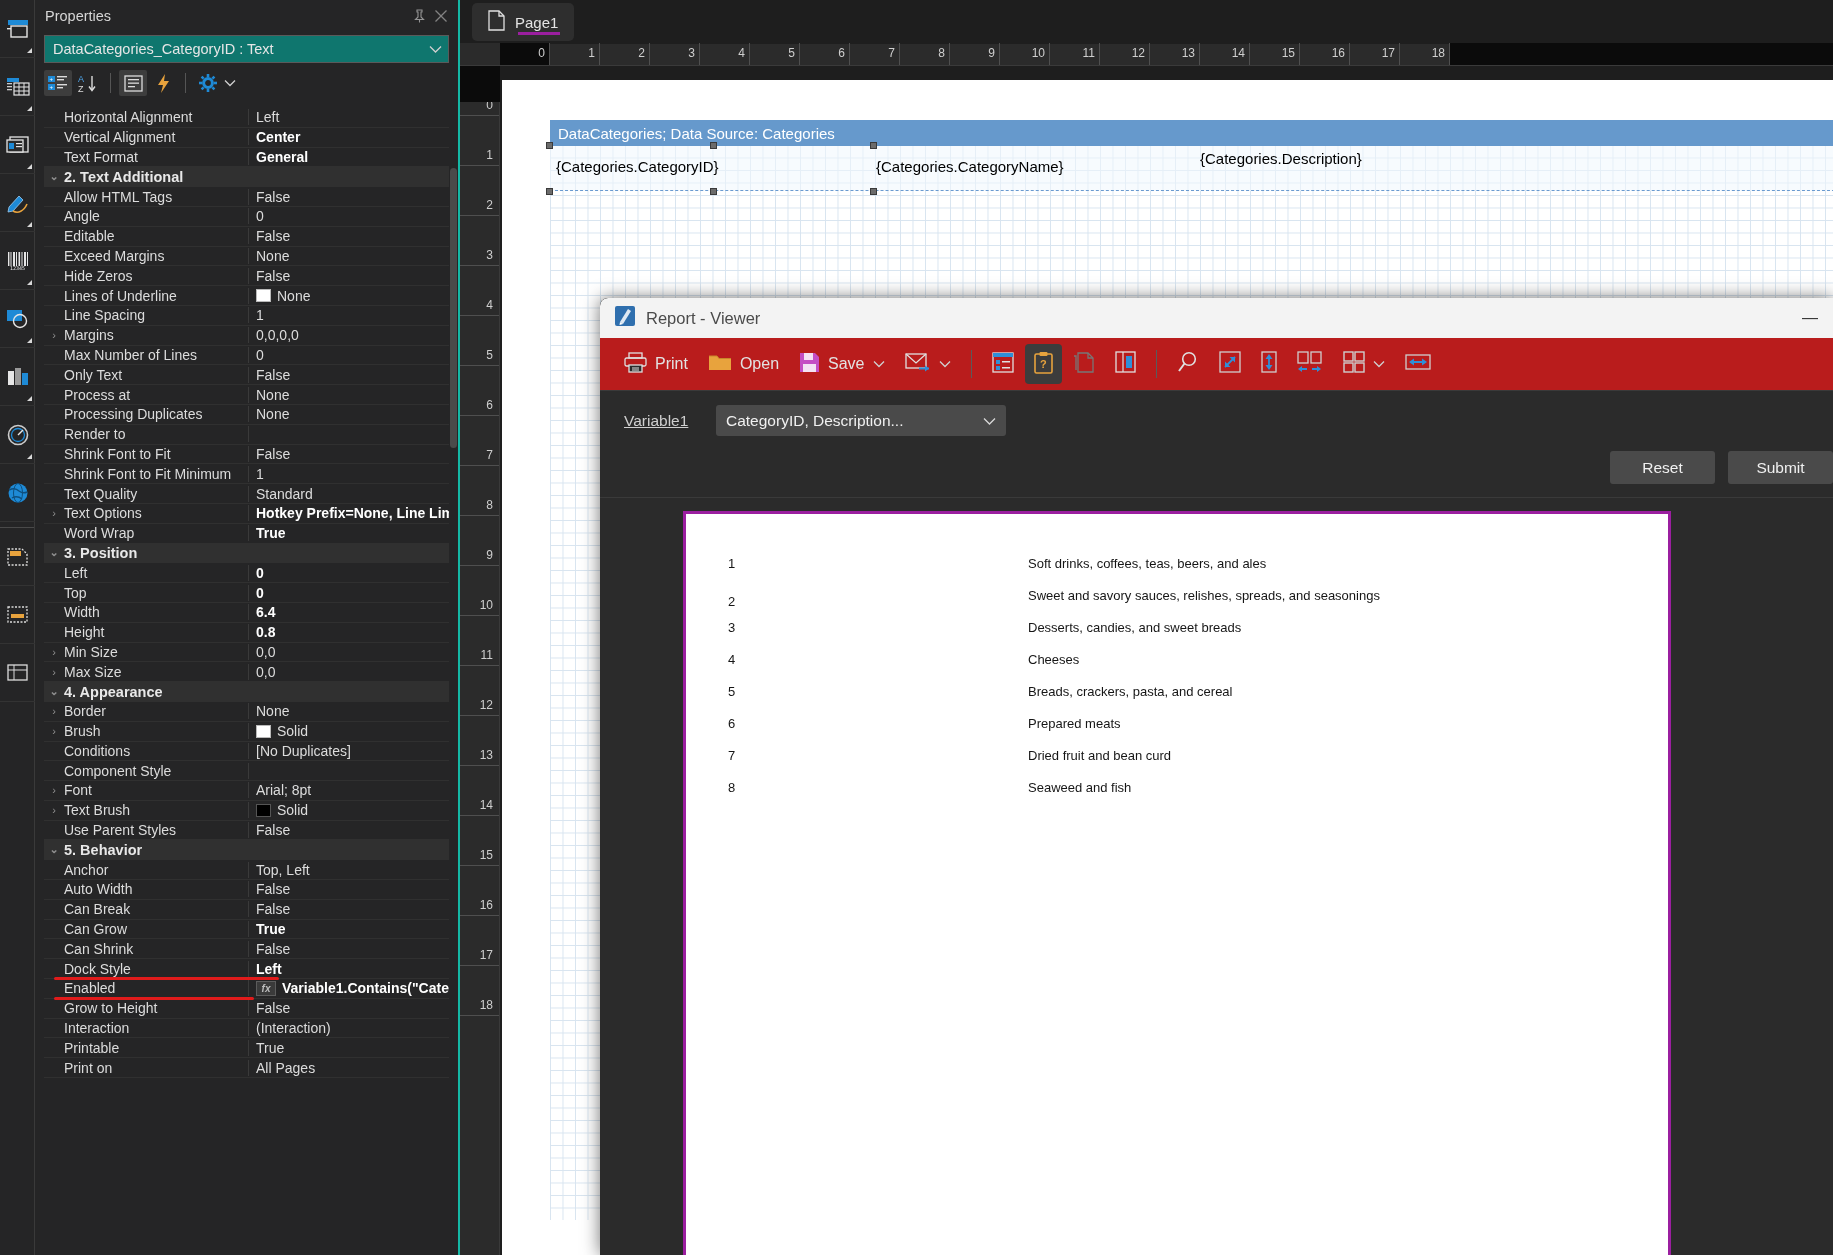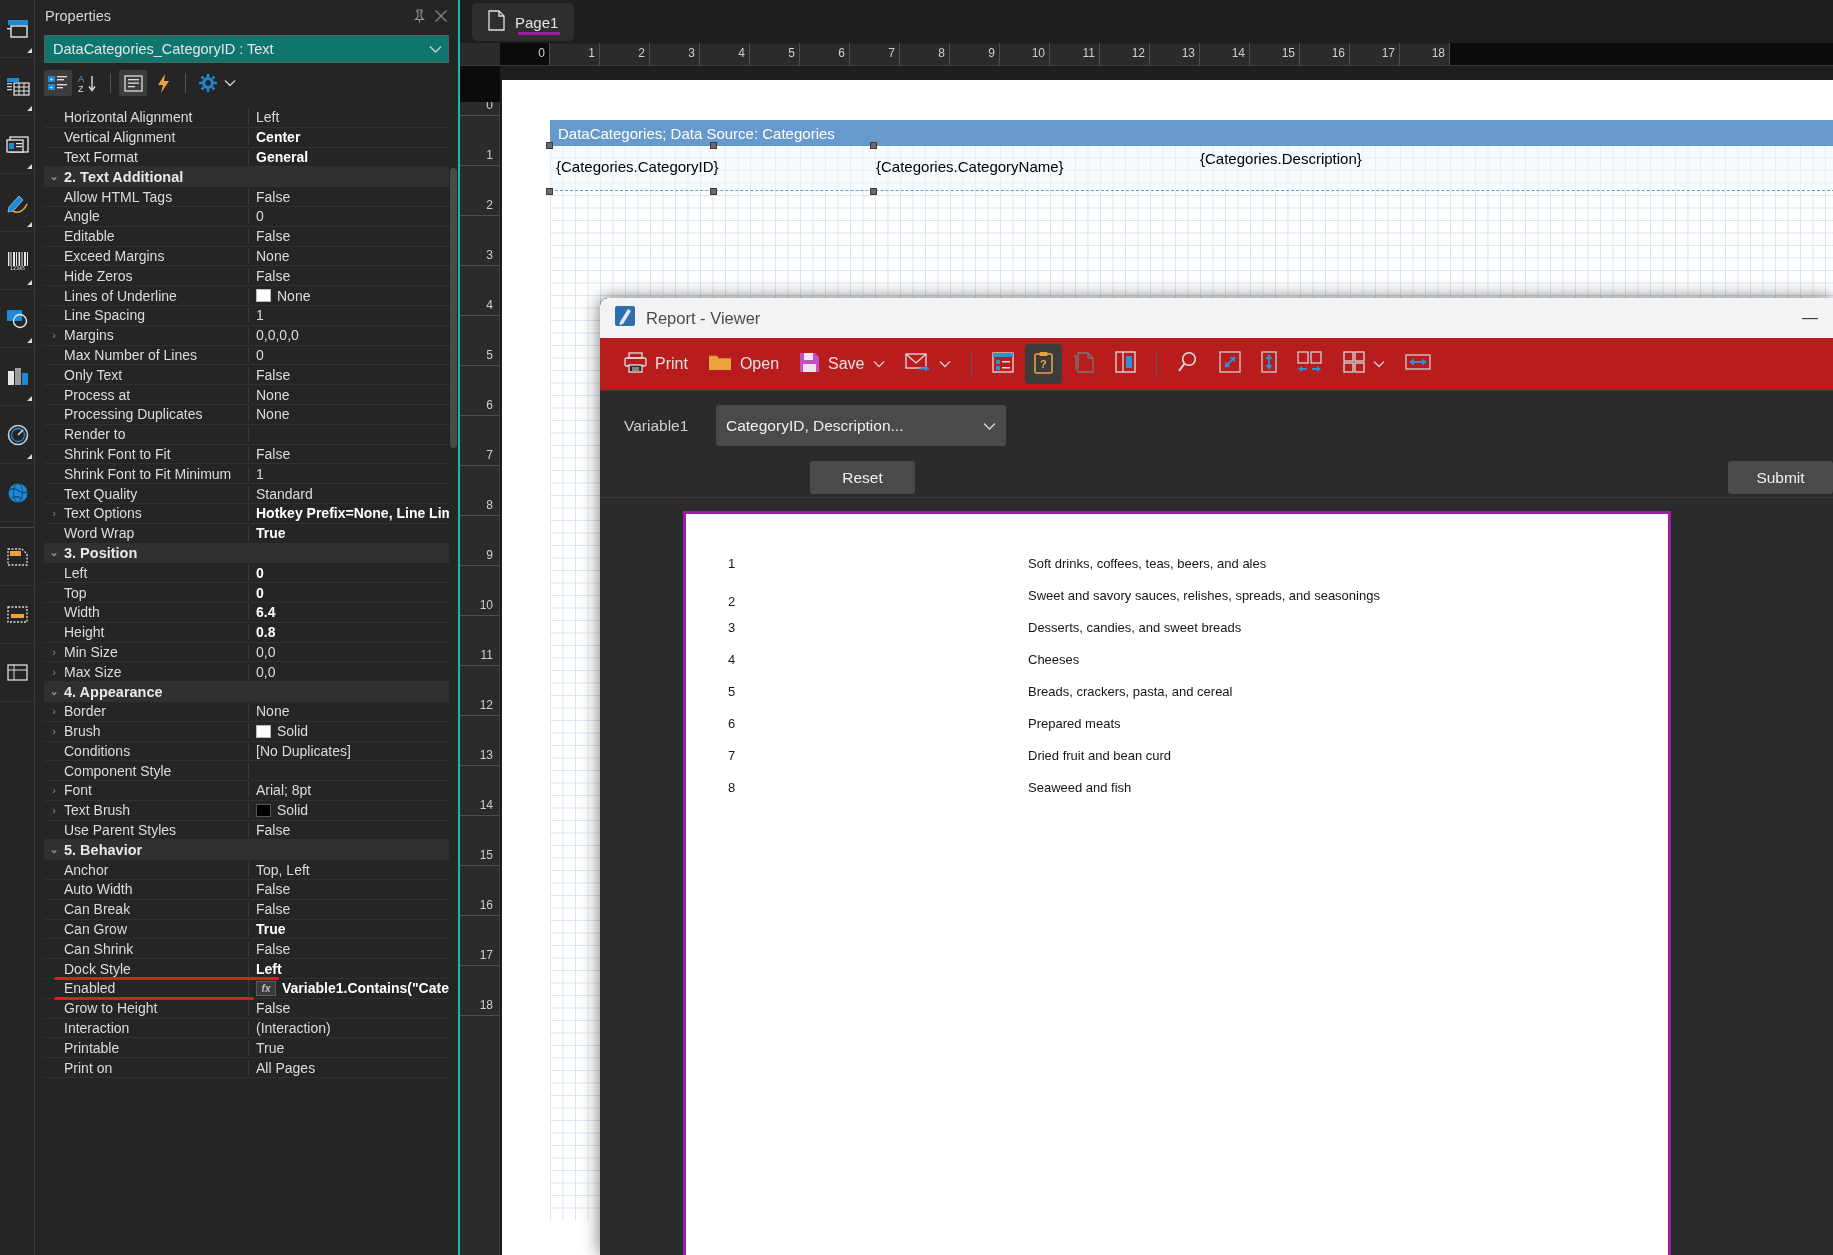--- a/index.html
+++ b/index.html
@@ -197,27 +197,27 @@
   }
   .vtb-item.active { background: #3c3c3c; }
   .vtb-sep { width: 1px; height: 28px; background: #5a5a5a; margin: 0 9px; }
   .chev { color: #d0d0d0; font-size: 11px; }
 
   .params-bar {
     background: #2b2b2b; padding: 14px 0 18px 0; border-bottom: 1px solid #3a3a3a;
     position: relative; height: 107px;
   }
   .param-row { display: flex; align-items: center; padding-left: 24px; }
-  .param-label { width: 92px; color: #cfcfcf; font-size: 15.5px; }
+  .param-label { width: 92px; color: #cfcfcf; font-size: 15.5px; text-decoration: underline; }
   .param-select {
-    width: 290px; height: 41px; background: #4a4a4a; border-radius: 3px;
+    width: 290px; height: 31px; background: #4a4a4a; border-radius: 3px;
     display: flex; align-items: center; padding: 0 10px; color: #f0f0f0; font-size: 15.5px;
   }
   .param-select .psv { flex: 1; }
-  .param-btns { display: flex; gap: 13px; justify-content: space-between; padding-left: 210px; margin-top: 15px; }
+  .param-btns { display: flex; gap: 13px; justify-content: flex-end; padding-left: 210px; margin-top: 15px; }
   .pbtn {
     width: 105px; height: 33px; background: #4a4a4a; border-radius: 3px;
     color: #f0f0f0; font-size: 15.5px; display: flex; align-items: center; justify-content: center;
   }
 
   .viewer-body { position: relative; background: #2b2b2b; height: 757px; }
   .report-page {
     position: absolute; left: 83px; top: 13px; width: 988px; height: 744px;
     background: #ffffff; border: 3px solid #9b1fa0; border-bottom: none;
   }

